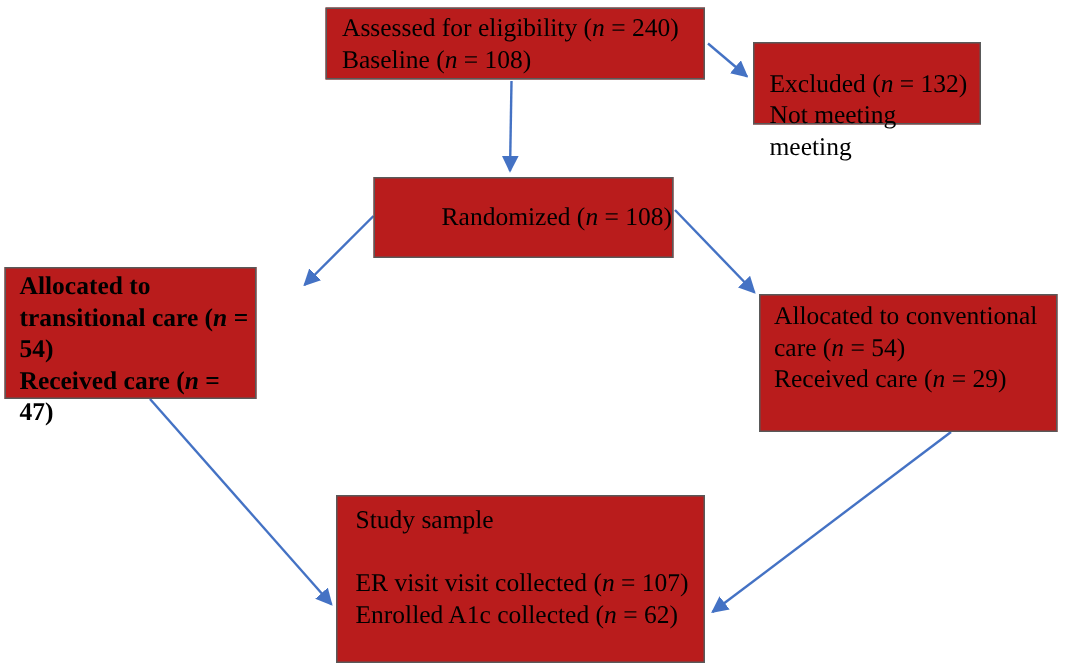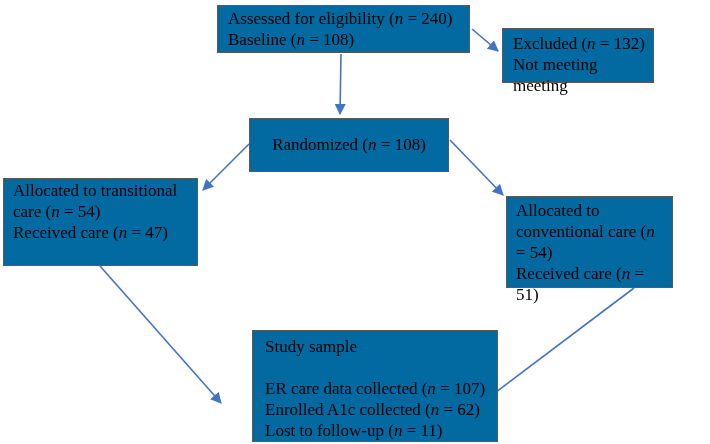--- a/index.html
+++ b/index.html
@@ -21,34 +21,34 @@
   .arrows {
     position: absolute;
     left: 0;
     top: 0;
     width: 710px;
     height: 444px;
     pointer-events: none;
   }
   .box {
     position: absolute;
-    background: #0369a1;
+    background: #b91c1c;
     border: 1.4px solid #595959;
     box-sizing: border-box;
   }
   .box .line { white-space: normal; }
   .line-spacer { height: 21px; }
   .nv { font-style: italic; }
 
   #box-assessed      { left: 217px; top: 5px;   width: 253px; height: 48px;  padding: 2px 4px 0 10px; }
-  #box-excluded      { left: 502px; top: 28px;  width: 152px; height: 55px;  padding: 4px 4px 0 10px; }
-  #box-randomized    { left: 249px; top: 118px; width: 200px; height: 54px;  padding: 15px 0 0 0; text-align: center; }
-  #box-transitional  { left: 3px;   top: 178px; width: 195px; height: 88px;  padding: 1px 4px 0 9px; }
-  #box-conventional  { left: 506px; top: 196px; width: 167px; height: 92px;  padding: 3px 4px 0 9px; }
-  #box-study-sample  { left: 224px; top: 330px; width: 246px; height: 112px; padding: 5px 4px 0 12px; margin-left: 28px; }
+  #box-excluded      { left: 502px; top: 28px;  width: 152px; height: 55px;  padding: 16px 4px 0 10px; }
+  #box-randomized    { left: 249px; top: 118px; width: 200px; height: 54px;  padding: 15px 0 0 0; text-align: right; }
+  #box-transitional  { left: 3px;   top: 178px; width: 168px; height: 88px;  padding: 1px 4px 0 9px; font-weight: bold; }
+  #box-conventional  { left: 506px; top: 196px; width: 199px; height: 92px;  padding: 3px 4px 0 9px; }
+  #box-study-sample  { left: 224px; top: 330px; width: 246px; height: 112px; padding: 5px 4px 0 12px; }
 </style>
 </head>
 <body>
 
 <div class="canvas">
 
   <svg class="arrows" viewBox="0 0 710 444" xmlns="http://www.w3.org/2000/svg">
     <defs>
       <marker id="ah" viewBox="0 0 10 10" refX="9" refY="5" markerWidth="7" markerHeight="7" orient="auto-start-reverse">
         <path d="M 0 0 L 10 5 L 0 10 z" fill="#4472C4"></path>
@@ -76,24 +76,23 @@
     <div class="line"><span>Randomized (</span><span class="nv">n</span><span> = 108)</span></div>
   </div>
 
   <div class="box" id="box-transitional">
     <div class="line"><span>Allocated to transitional care (</span><span class="nv">n</span><span> = 54)</span></div>
     <div class="line"><span>Received care (</span><span class="nv">n</span><span> = 47)</span></div>
   </div>
 
   <div class="box" id="box-conventional">
     <div class="line"><span>Allocated to conventional care (</span><span class="nv">n</span><span> = 54)</span></div>
-    <div class="line"><span>Received care (</span><span class="nv">n</span><span> = 51)</span></div>
+    <div class="line"><span>Received care (</span><span class="nv">n</span><span> = 29)</span></div>
   </div>
 
   <div class="box" id="box-study-sample">
     <div class="line"><span>Study sample</span></div>
     <div class="line-spacer"></div>
-    <div class="line"><span>ER care data collected (</span><span class="nv">n</span><span> = 107)</span></div>
+    <div class="line"><span>ER visit visit collected (</span><span class="nv">n</span><span> = 107)</span></div>
     <div class="line"><span>Enrolled A1c collected (</span><span class="nv">n</span><span> = 62)</span></div>
-    <div class="line"><span>Lost to follow-up (</span><span class="nv">n</span><span> = 11)</span></div>
   </div>
 
 </div>
 
 </body></html>

